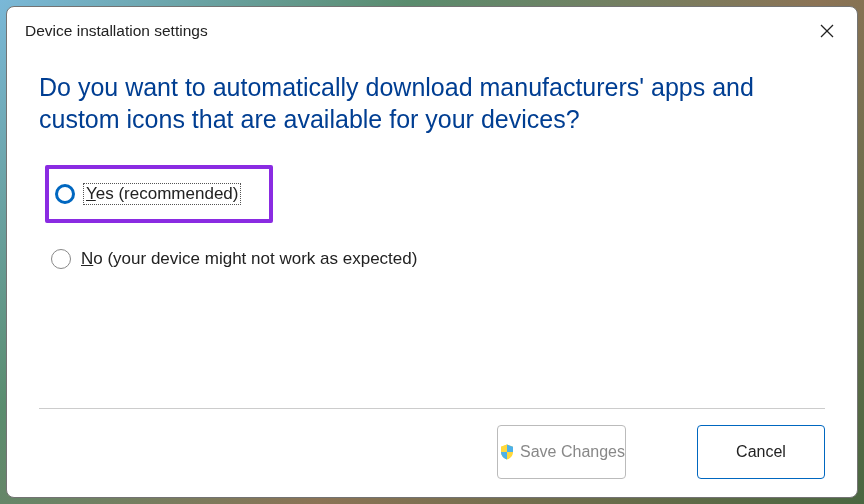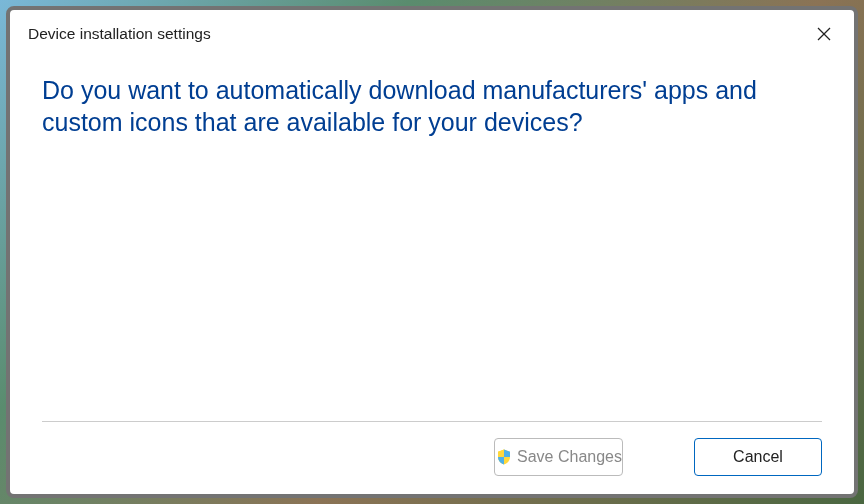--- a/index.html
+++ b/index.html
@@ -12,21 +12,21 @@
       position: relative;
     }
     .dialog {
       position: absolute;
       top: 6px;
       left: 6px;
       right: 6px;
       bottom: 6px;
       background: #ffffff;
       border-radius: 8px;
-      border: 4px solid #737373;
+      border: 1px solid #737373;
       display: flex;
       flex-direction: column;
     }
     .titlebar {
       display: flex;
       justify-content: space-between;
       align-items: center;
       padding: 10px 16px 6px 18px;
     }
     .titlebar-title {
@@ -110,21 +110,21 @@
       margin: 0 32px;
     }
     .footer {
       display: flex;
       justify-content: flex-end;
       align-items: center;
       gap: 28px;
       padding: 16px 32px 18px 32px;
     }
     .btn {
-      height: 38px;
+      height: 54px;
       min-width: 128px;
       border: 1px solid #8a8a8a;
       background: #fff;
       border-radius: 4px;
       font-size: 16px;
       color: #222;
       display: flex;
       align-items: center;
       justify-content: center;
       gap: 4px;
@@ -155,20 +155,31 @@
       <svg viewBox="0 0 16 16" stroke="currentColor" stroke-width="1.3" fill="none">
         <line x1="2" y1="2" x2="14" y2="14"></line>
         <line x1="14" y1="2" x2="2" y2="14"></line>
       </svg>
     </div>
   </div>
 
   <div class="content">
     <div class="heading">Do you want to automatically download manufacturers' apps and custom icons that are available for your devices?</div>
 
+    <div class="options">
+      <div class="option-highlighted">
+        <div class="radio selected"></div>
+        <span class="option-label focused"><span class="u">Y</span><span>es (recommended)</span></span>
+      </div>
+
+      <div class="option-plain">
+        <div class="radio"></div>
+        <span class="option-label"><span class="u">N</span><span>o (your device might not work as expected)</span></span>
+      </div>
+    </div>
   </div>
 
   <div class="footer-sep"></div>
 
   <div class="footer">
     <div class="btn disabled">
       <svg class="shield" viewBox="0 0 24 24">
         <path d="M12 2 L20 5 L20 12 C20 17 16 21 12 22 C8 21 4 17 4 12 L4 5 Z" fill="#ffd83b"></path>
         <path d="M12 2 L20 5 L20 12 L12 12 Z" fill="#4db1e8"></path>
         <path d="M12 12 L12 22 C8 21 4 17 4 12 Z" fill="#4db1e8"></path>

